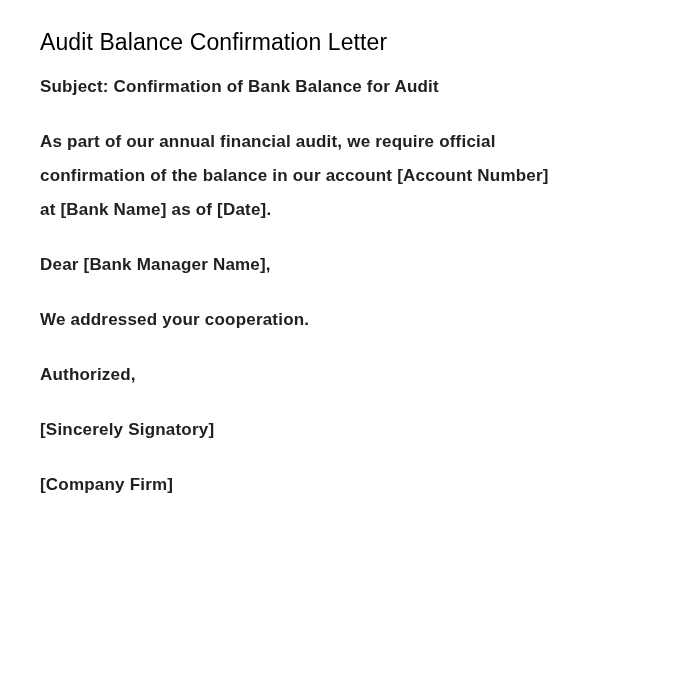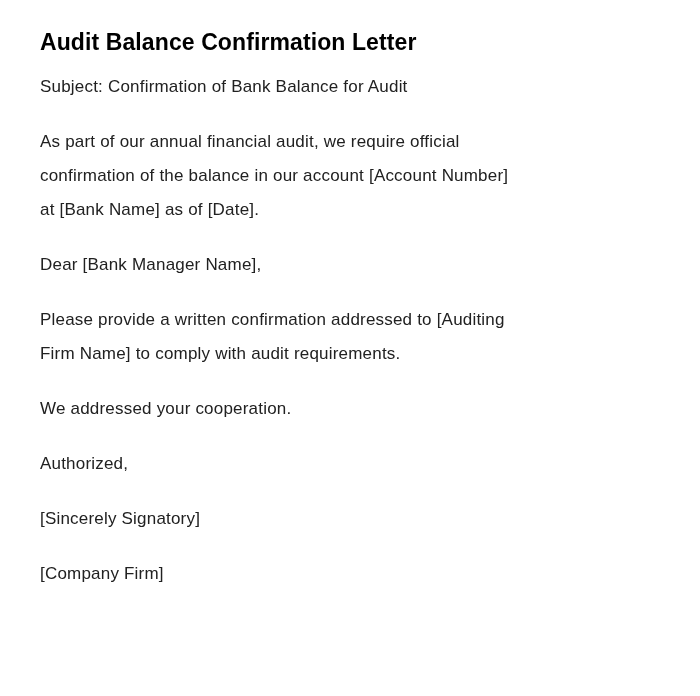--- a/index.html
+++ b/index.html
@@ -18,50 +18,48 @@
     box-sizing: border-box;
     width: 700px;
     height: 696px;
     padding: 0 56px 0 40px;
     background: #ffffff;
   }
   .doc-title {
     margin: 28px 0 14px 0;
     font-size: 23px;
     line-height: 28px;
-    font-weight: 700;
+    font-weight: 400;
     color: #000000;
     letter-spacing: 0.1px;
   }
   .para {
     margin: 0 0 21px 0;
     font-size: 17px;
     line-height: 34px;
-    font-weight: 400;
+    font-weight: 700;
     color: #212121;
     letter-spacing: 0.2px;
     white-space: pre-line;
   }
 </style>
 </head>
 <body>
 
 <div class="doc">
   <h1 class="doc-title">Audit Balance Confirmation Letter</h1>
 
   <p class="para">Subject: Confirmation of Bank Balance for Audit</p>
 
   <p class="para">As part of our annual financial audit, we require official
 confirmation of the balance in our account [Account Number]
 at [Bank Name] as of [Date].</p>
 
   <p class="para">Dear [Bank Manager Name],</p>
 
-  <p class="para">Please provide a written confirmation addressed to [Auditing
-Firm Name] to comply with audit requirements.</p>
 
   <p class="para">We addressed your cooperation.</p>
 
   <p class="para">Authorized,</p>
 
   <p class="para">[Sincerely Signatory]</p>
 
   <p class="para">[Company Firm]</p>
 
 </div>

